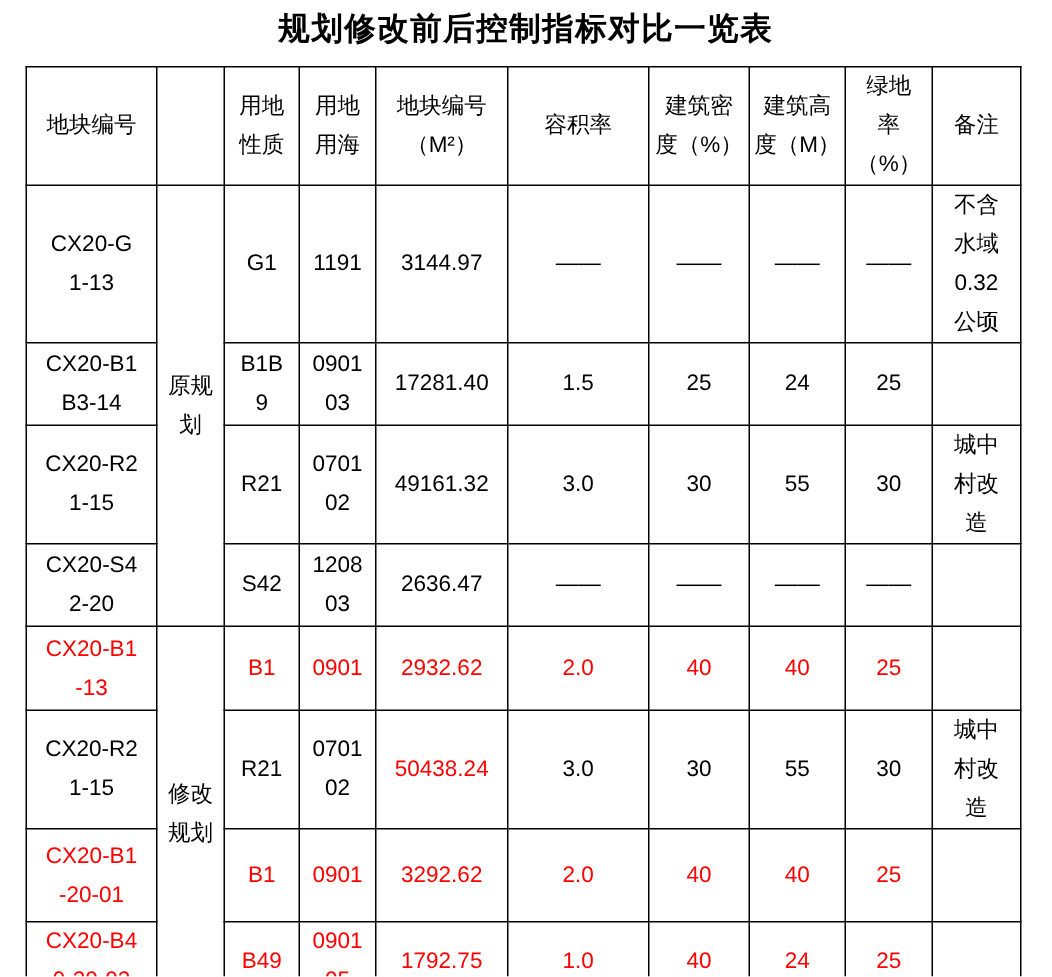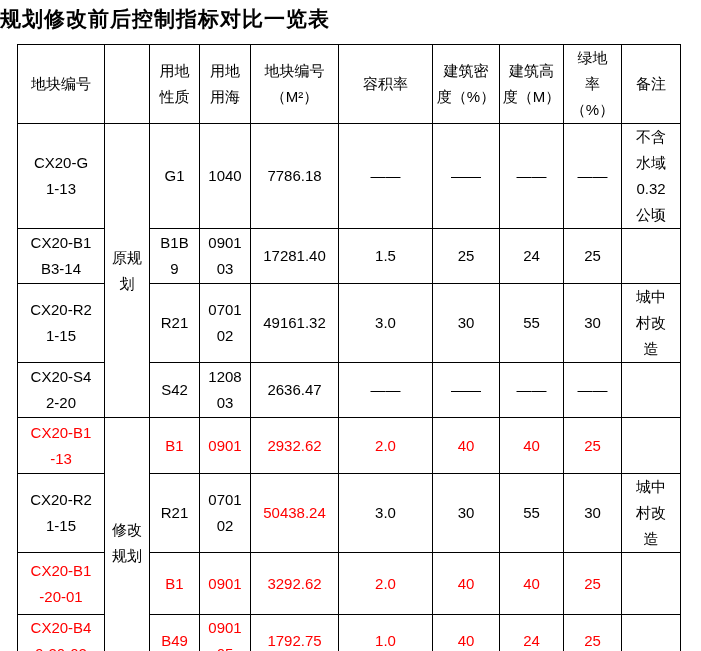--- a/index.html
+++ b/index.html
@@ -1,18 +1,18 @@
 <!DOCTYPE html>
 <html><head>
 <meta charset="utf-8">
 <style>
   html,body{margin:0;padding:0;background:#ffffff;}
   .page{position:relative;width:701px;height:651px;background:#ffffff;overflow:hidden;
         font-family:"Liberation Sans",sans-serif;color:#000;}
-  .title{position:absolute;top:5px;left:0;width:100%;text-align:left;
+  .title{position:absolute;top:5px;left:0;width:100%;text-align:center;
          font-family:"Liberation Serif","DejaVu Serif",serif;
          font-size:21px;font-weight:600;letter-spacing:1px;color:#000;}
   table.cmp{position:absolute;left:17px;top:44px;border-collapse:collapse;table-layout:fixed;}
   table.cmp td{border:1.5px solid #000;text-align:center;vertical-align:middle;
          padding:0;font-size:15px;line-height:26px;white-space:pre-line;
          font-family:"Liberation Sans","DejaVu Sans",sans-serif;color:#000;overflow:hidden;}
   table.cmp td.red{color:#ff0000;}
   tr.hdr{height:54px;} tr.r0{height:105px;} tr.r1{height:55px;} tr.r2{height:79px;}
   tr.r3{height:55px;} tr.r4{height:56px;} tr.r5{height:69px;} tr.r6{height:62px;}
   tr.r7{height:53px;}
@@ -55,22 +55,22 @@
 率（%）</td>
         <td>备注</td>
       </tr>
 
       <tr class="r0">
         <td>CX20-G
 1-13</td>
         <td rowspan="4">原规
 划</td>
         <td>G1</td>
-        <td>1040</td>
-        <td>7786.18</td>
+        <td>1191</td>
+        <td>3144.97</td>
         <td>——</td>
         <td>——</td>
         <td>——</td>
         <td>——</td>
         <td>不含
 水域
 0.32
 公顷</td>
       </tr>
 

